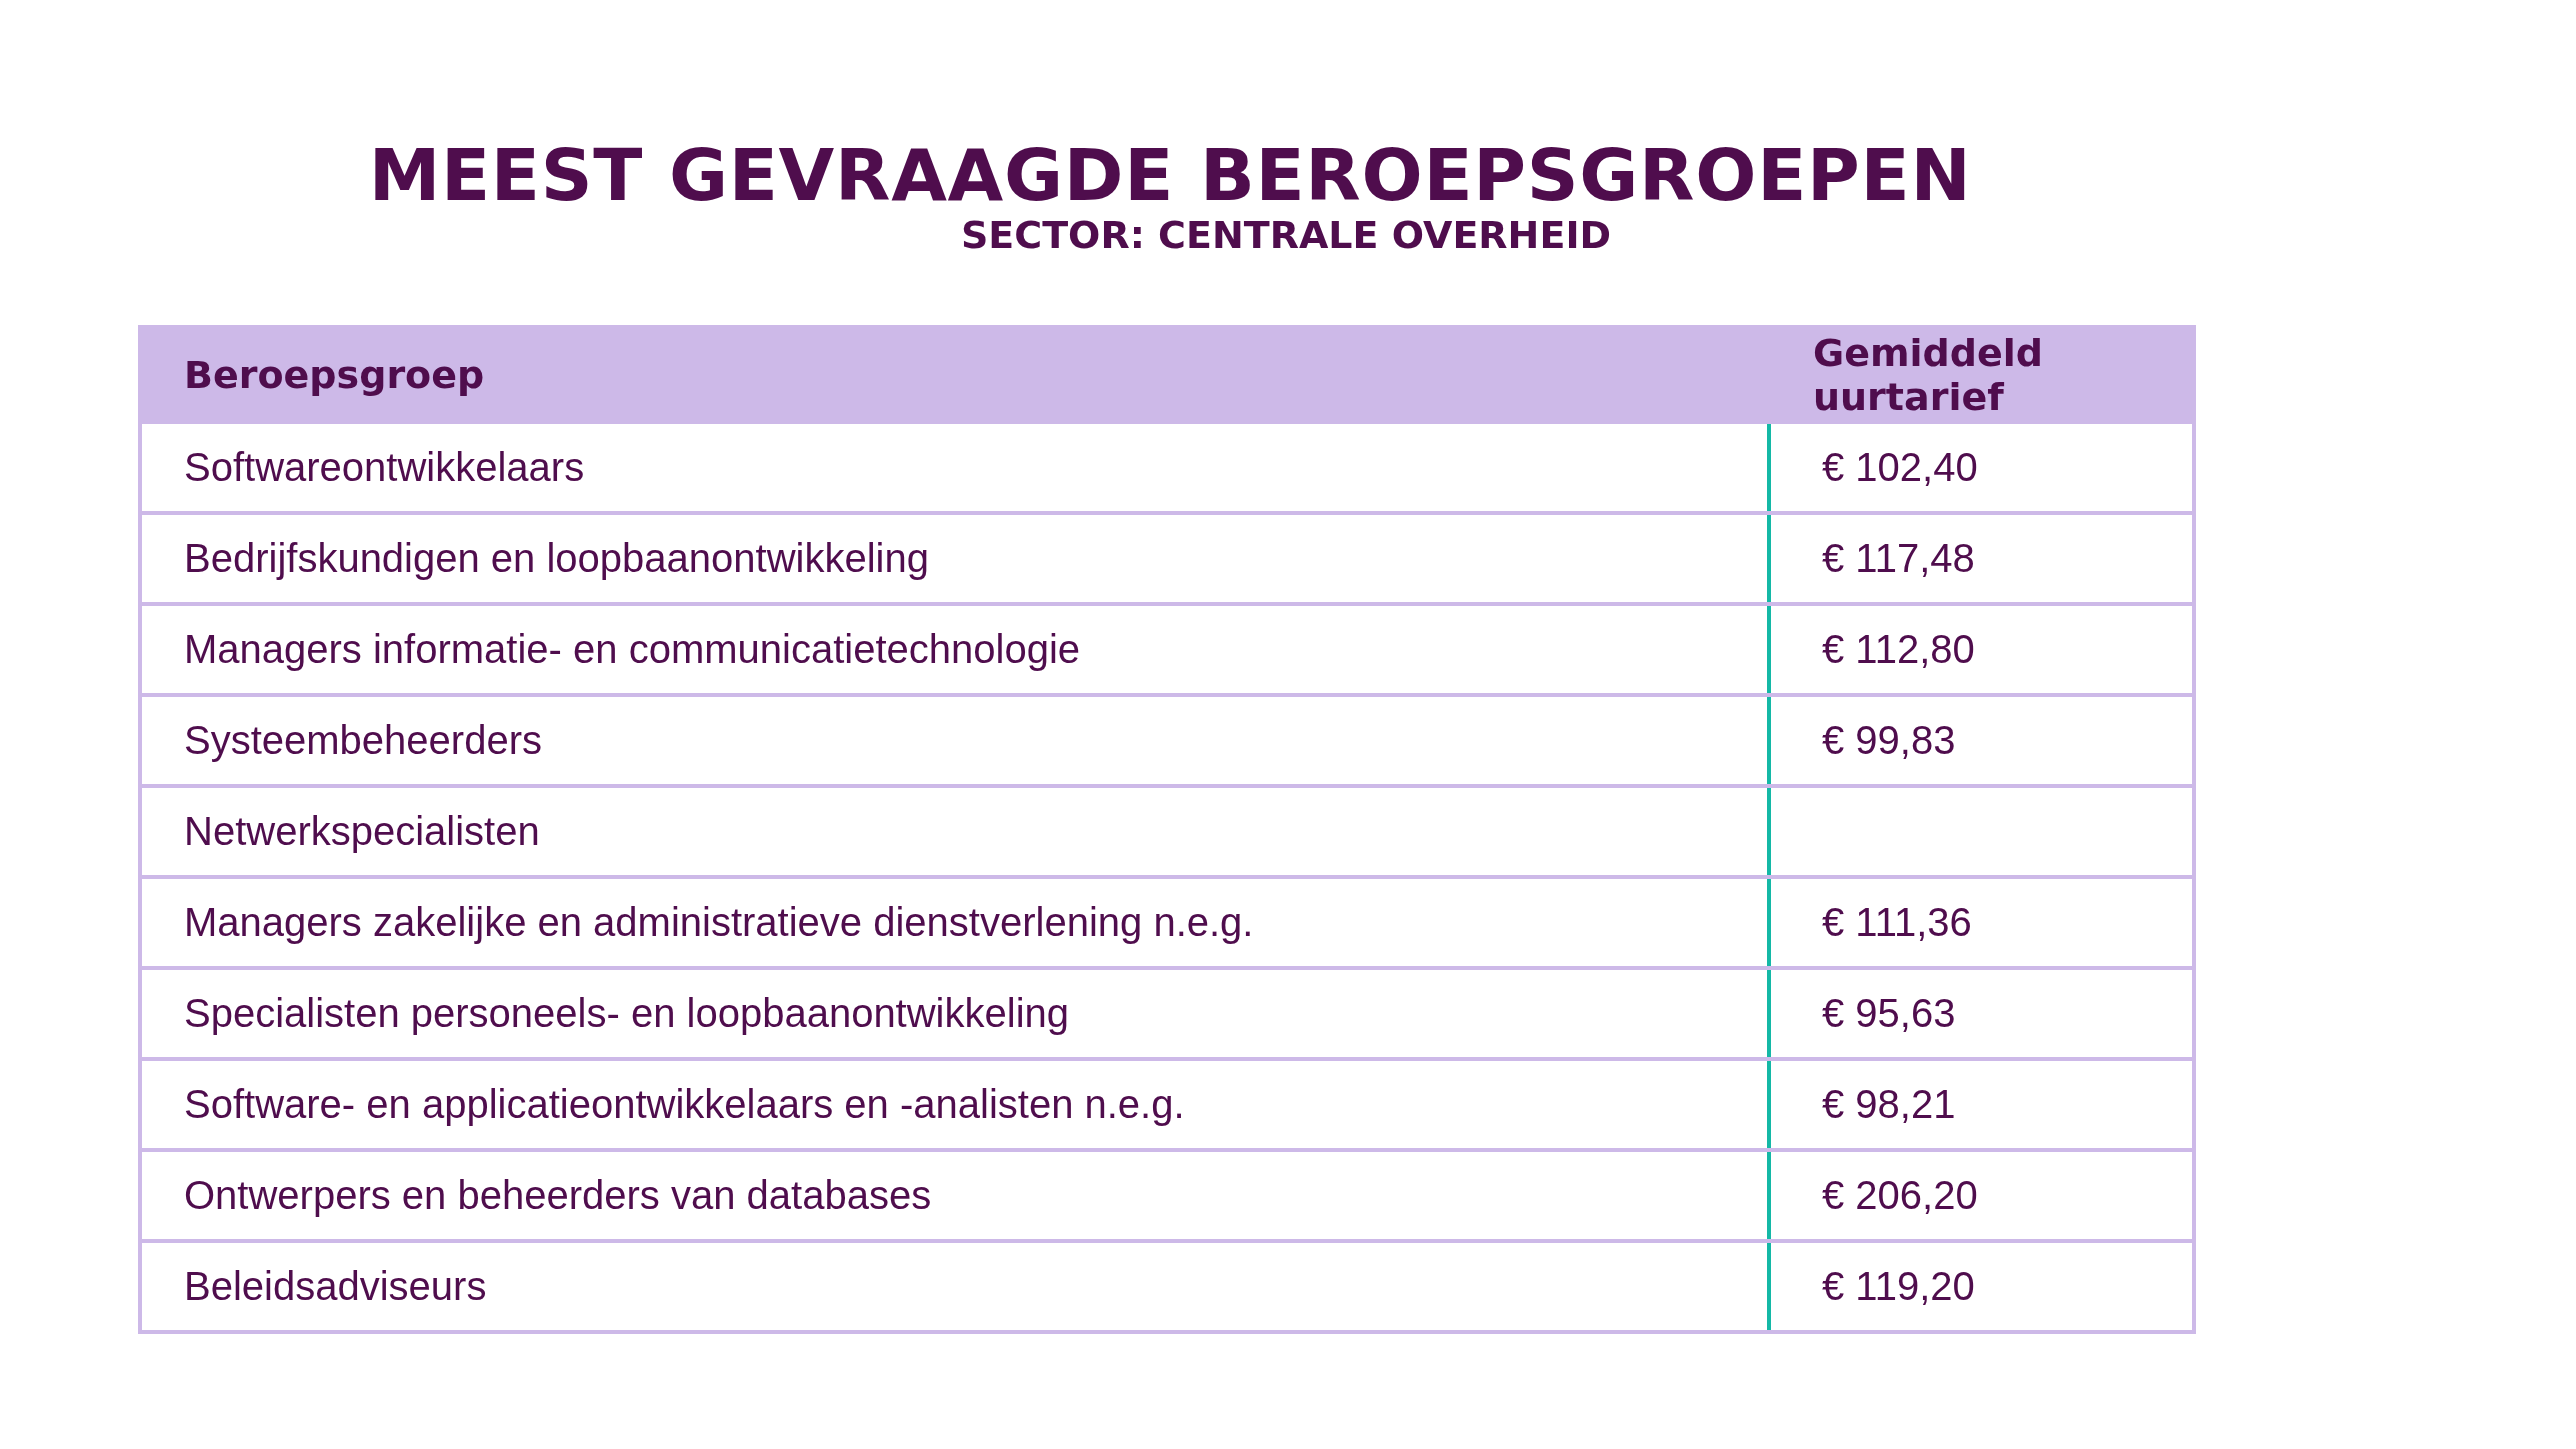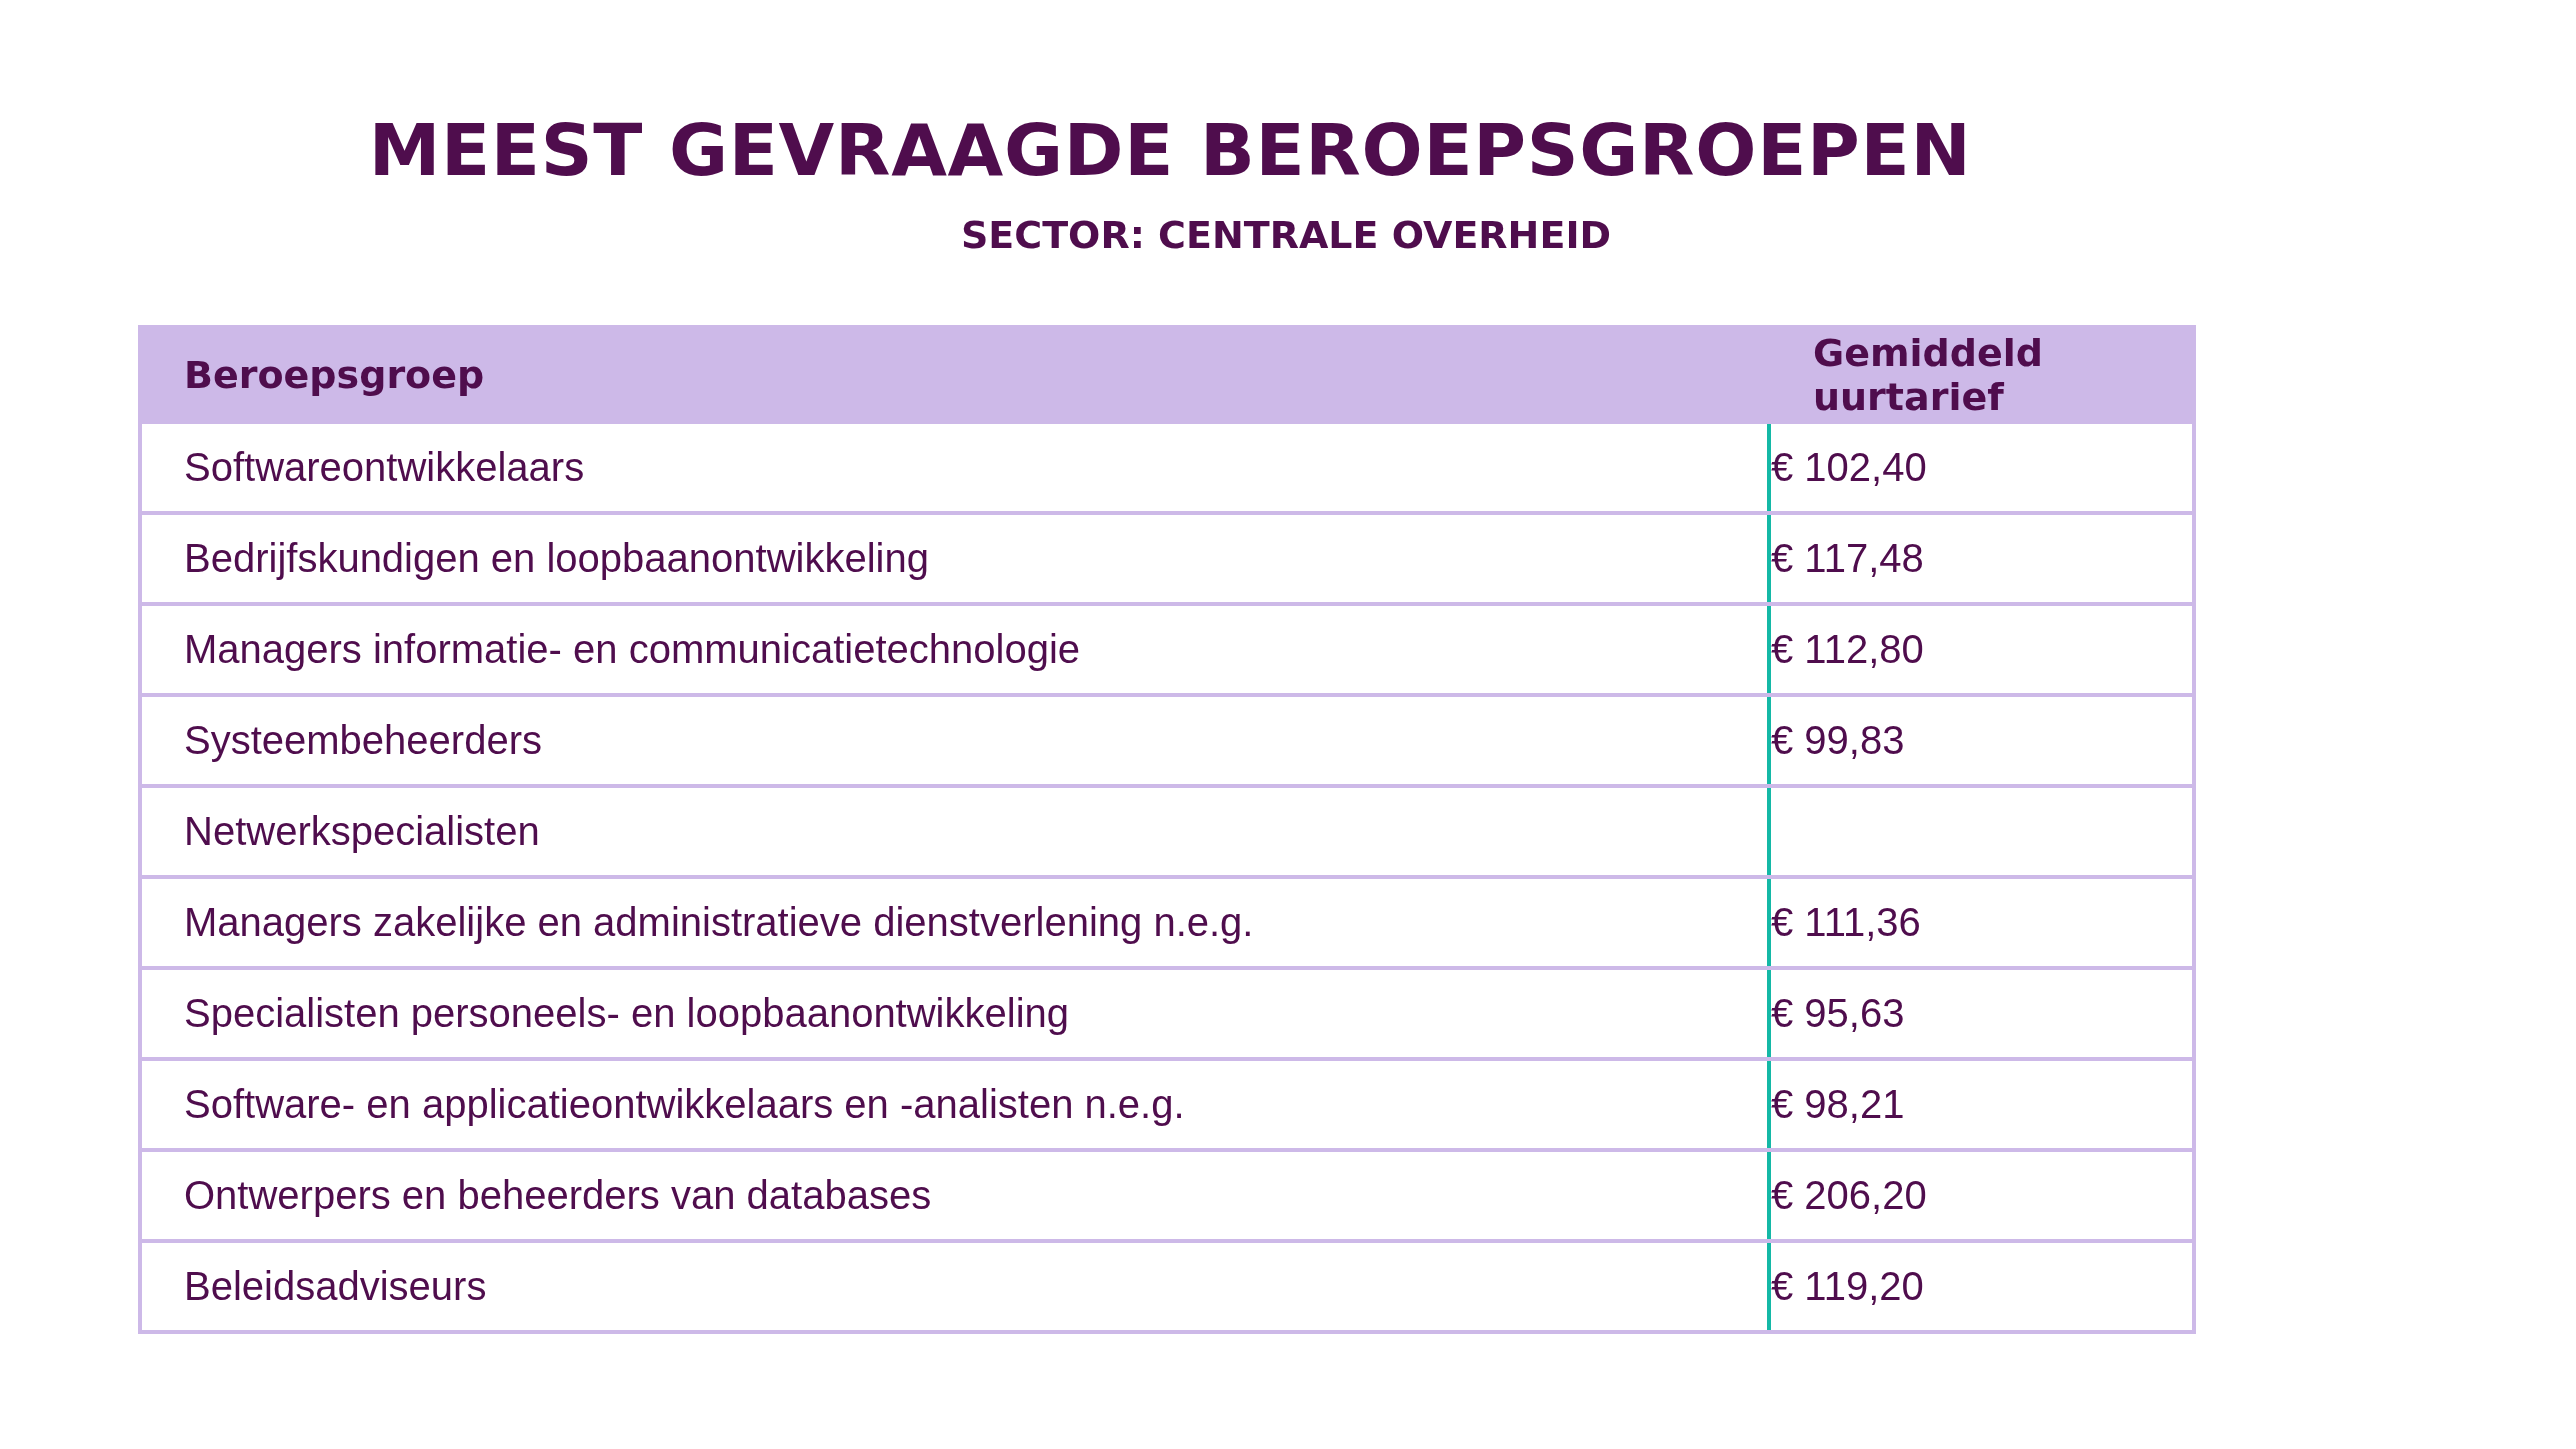--- a/index.html
+++ b/index.html
@@ -11,21 +11,21 @@
       width: 2576px;
       height: 1449px;
       position: relative;
       overflow: hidden;
       font-family: "Liberation Sans", "DejaVu Sans", sans-serif;
       color: #4f0d4d;
     }
     .title {
       position: absolute;
       left: 0;
-      top: 107px;
+      top: 132px;
       width: 2340px;
       text-align: center;
       font-family: "DejaVu Sans", sans-serif;
       font-weight: bold;
       font-size: 72px;
       line-height: 87px;
       letter-spacing: 0.7px;
       color: #4f0d4d;
     }
     .subtitle {
@@ -71,20 +71,21 @@
     .cell.name {
       width: 1629px;
       padding-left: 42px;
       border-right: 4px solid #14b8a6;
     }
     .row.header .cell.name {
       border-right: none;
     }
     .cell.rate {
       flex: 1;
+      padding-left: 51px;
     }
     .row.header .cell {
       font-family: "DejaVu Sans", sans-serif;
       font-weight: bold;
       font-size: 38px;
     }
     .row.header .cell.rate {
       padding-left: 42px;
     }
   </style>

